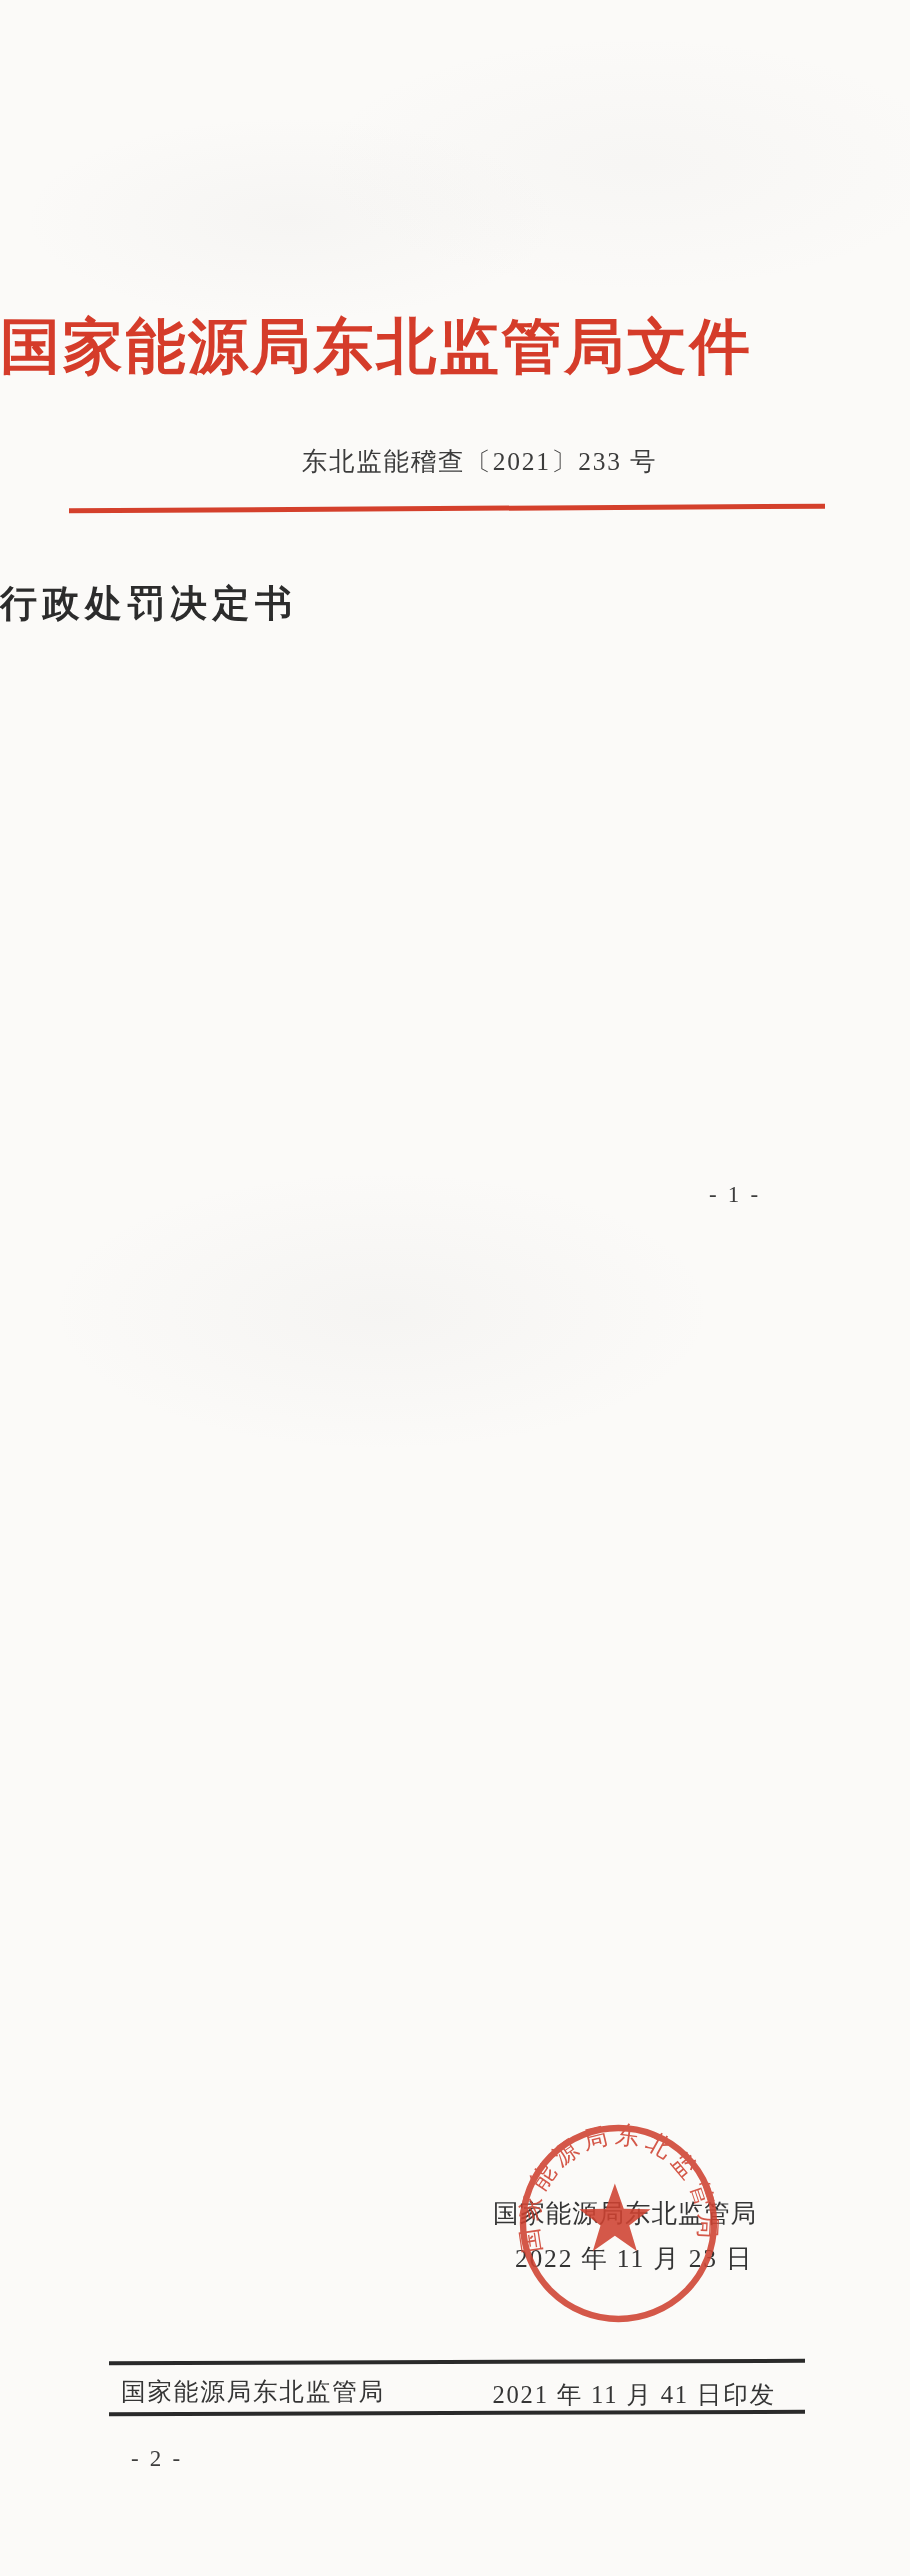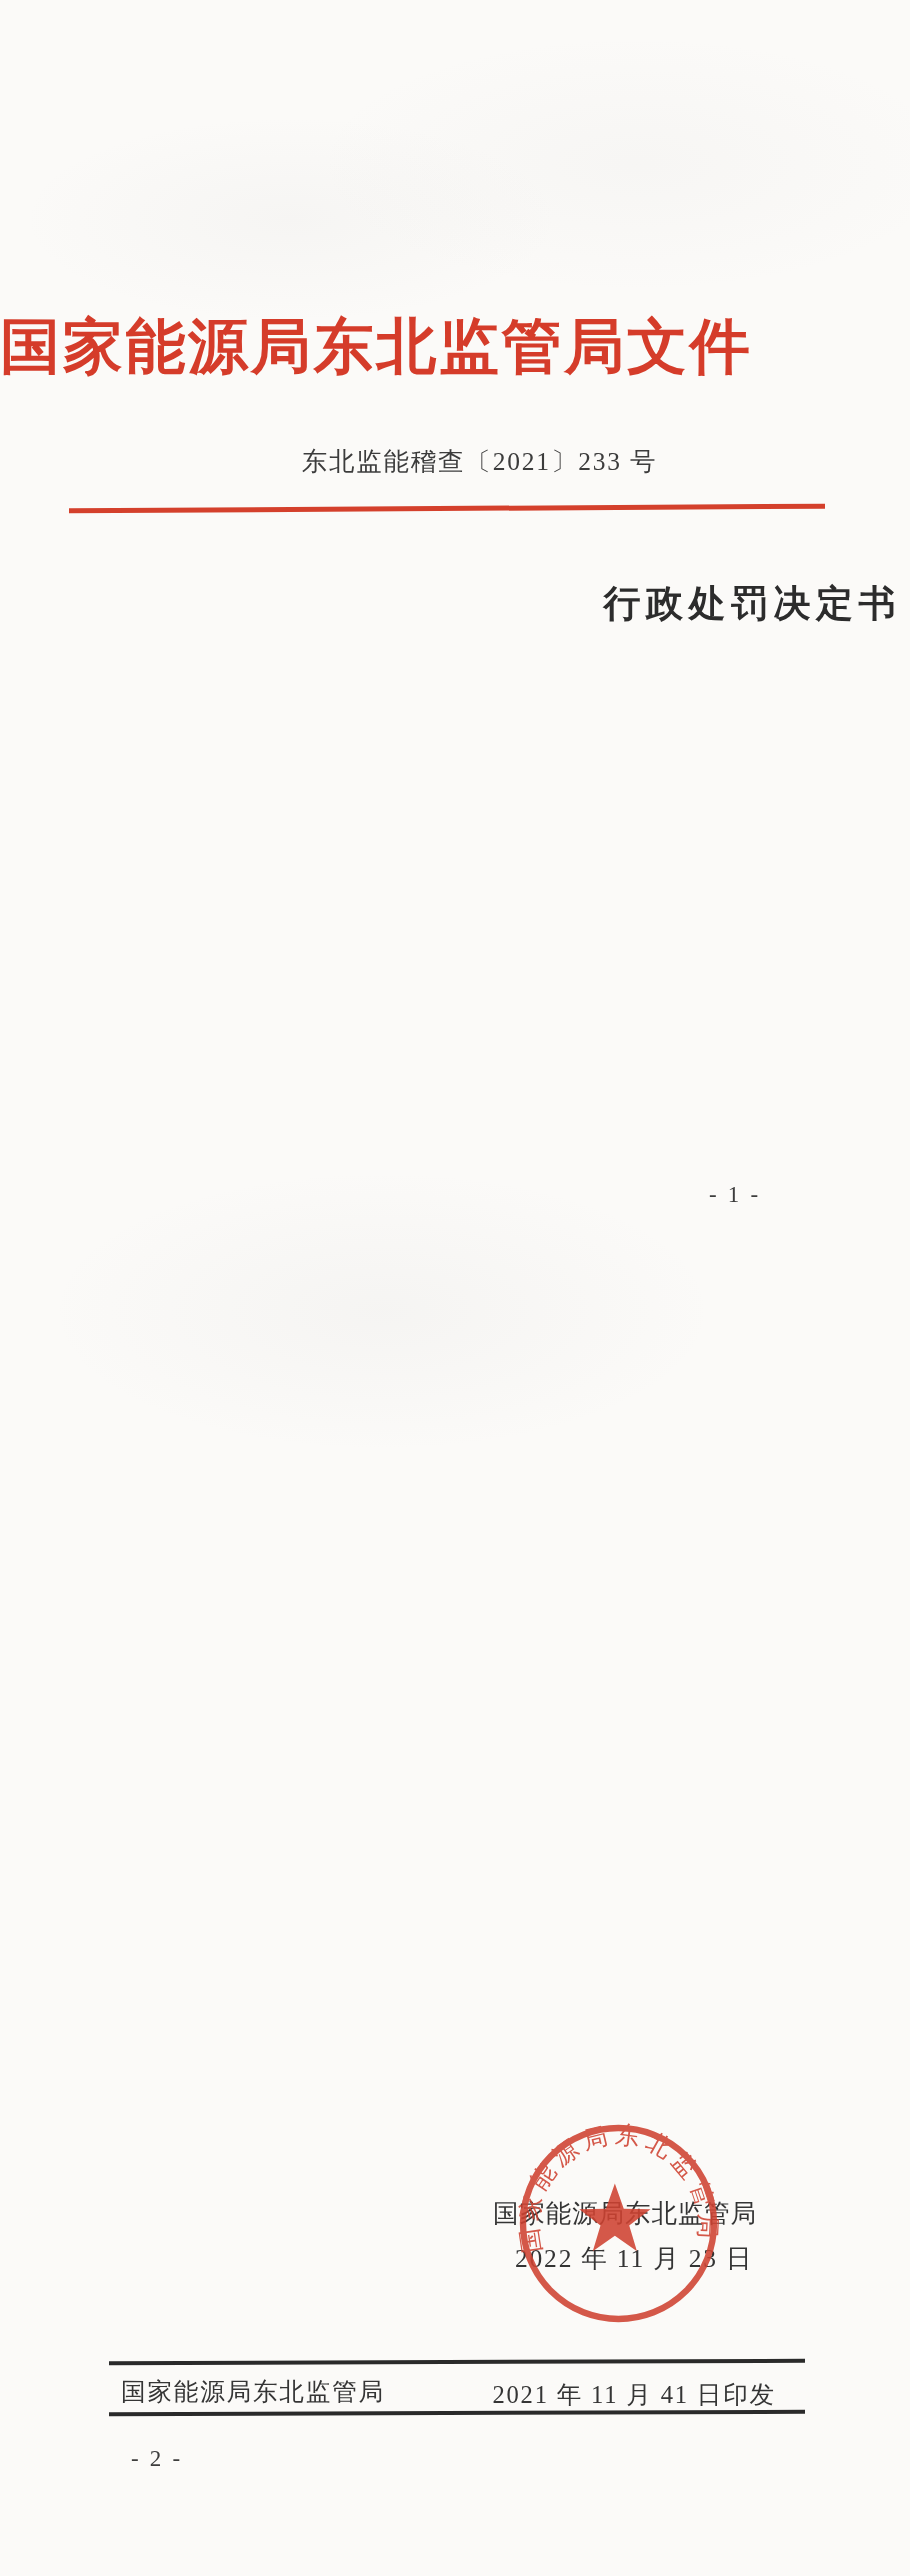--- a/index.html
+++ b/index.html
@@ -33,21 +33,21 @@
     letter-spacing:1.8px;
     margin-left:45px;
   }
   .redline{
     position:absolute;top:506px;left:69px;width:756px;height:4.6px;
     background:#d4402c;
     transform:rotate(-0.35deg);
   }
   .doctitle{
     position:absolute;top:579px;left:0;width:901px;
-    text-align:right;
+    text-align:left;
     font-size:37px;line-height:49px;font-weight:bold;
     letter-spacing:5.5px;
     color:#2c2c2c;
   }
   .body-block{
     position:absolute;left:109px;width:697px;
     font-size:25.5px;
     color:#383838;
     letter-spacing:0.5px;
   }

